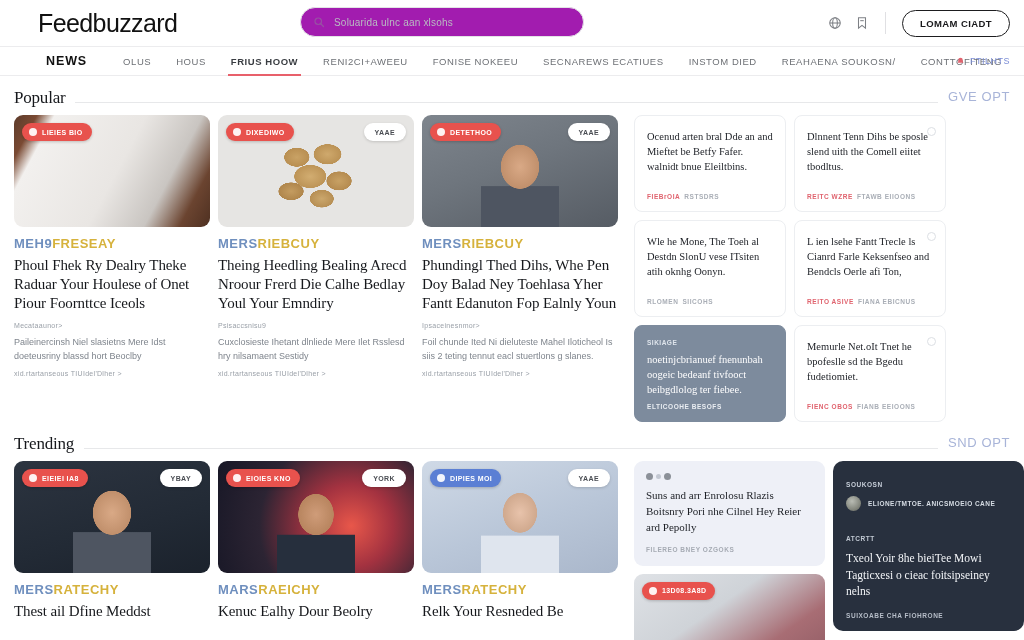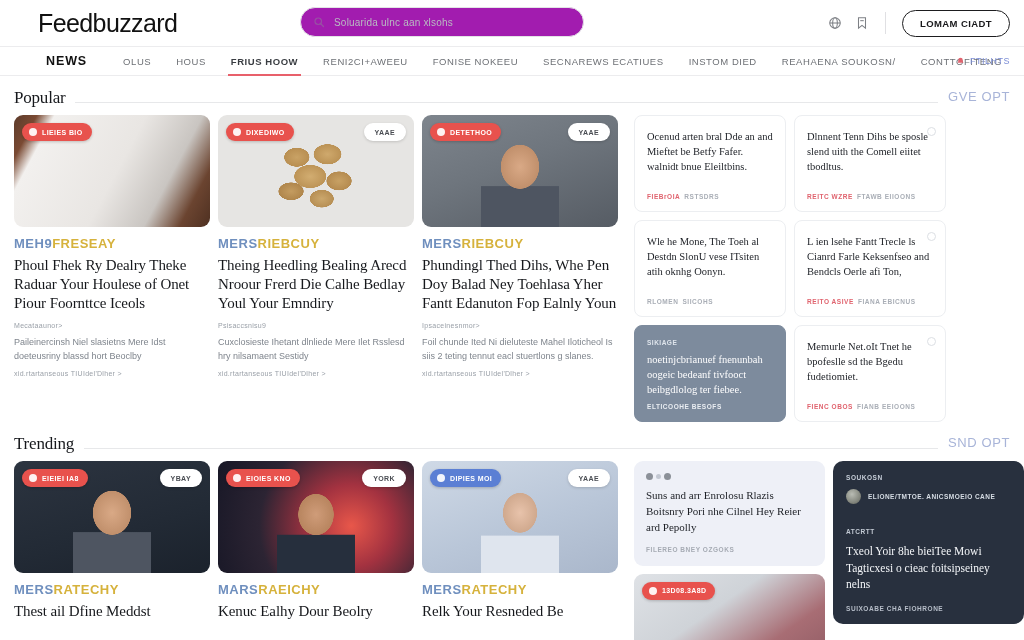--- a/index.html
+++ b/index.html
@@ -222,21 +222,21 @@
     font-family: "Liberation Serif", serif;
     font-size: 11px; line-height: 1.45; color: #1d2026;
   }
   .lav-foot { margin-top: 10px; font-size: 6.5px; font-weight: 700; letter-spacing: .55px; color: #a6abb4; }
   .img-card {
     border-radius: 9px; height: 94px; position: relative; overflow: hidden;
     background: linear-gradient(145deg,#dfe2e6 0%,#cfd3d8 40%,#a86d74 72%, #8e5b63 100%);
   }
   .dark-card {
     background: #28303e; border-radius: 10px;
-    padding: 13px 13px 12px; min-height: 160px; position: relative;
+    padding: 20px 13px 12px; min-height: 160px; position: relative;
     color: #fff;
   }
   .dk-kicker { font-size: 6.5px; font-weight: 700; letter-spacing: .55px; color: #c7ced9; }
   .dk-author { display: flex; align-items: center; gap: 7px; margin-top: 8px; }
   .avatar {
     width: 15px; height: 15px; border-radius: 50%; flex: none;
     background: radial-gradient(circle at 40% 35%, #b9bcb4 0%, #85887f 60%, #5c5f58 100%);
   }
   .dk-author-name { font-size: 6.5px; font-weight: 700; letter-spacing: .45px; color: #d6dce4; }
   .dk-label { margin-top: 24px; font-size: 6.5px; font-weight: 700; letter-spacing: .55px; color: #c2c9d3; }

